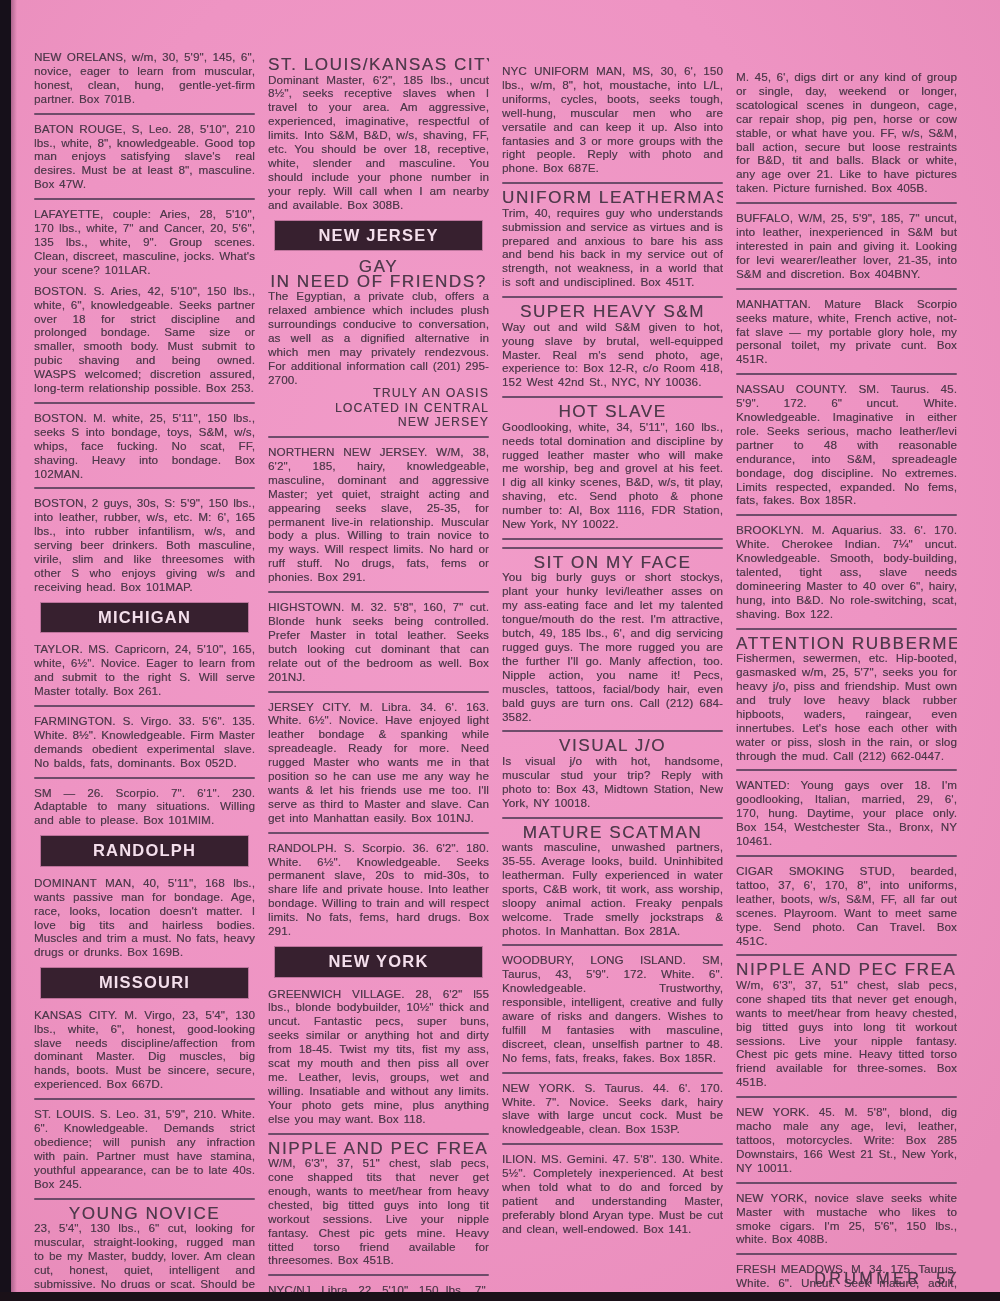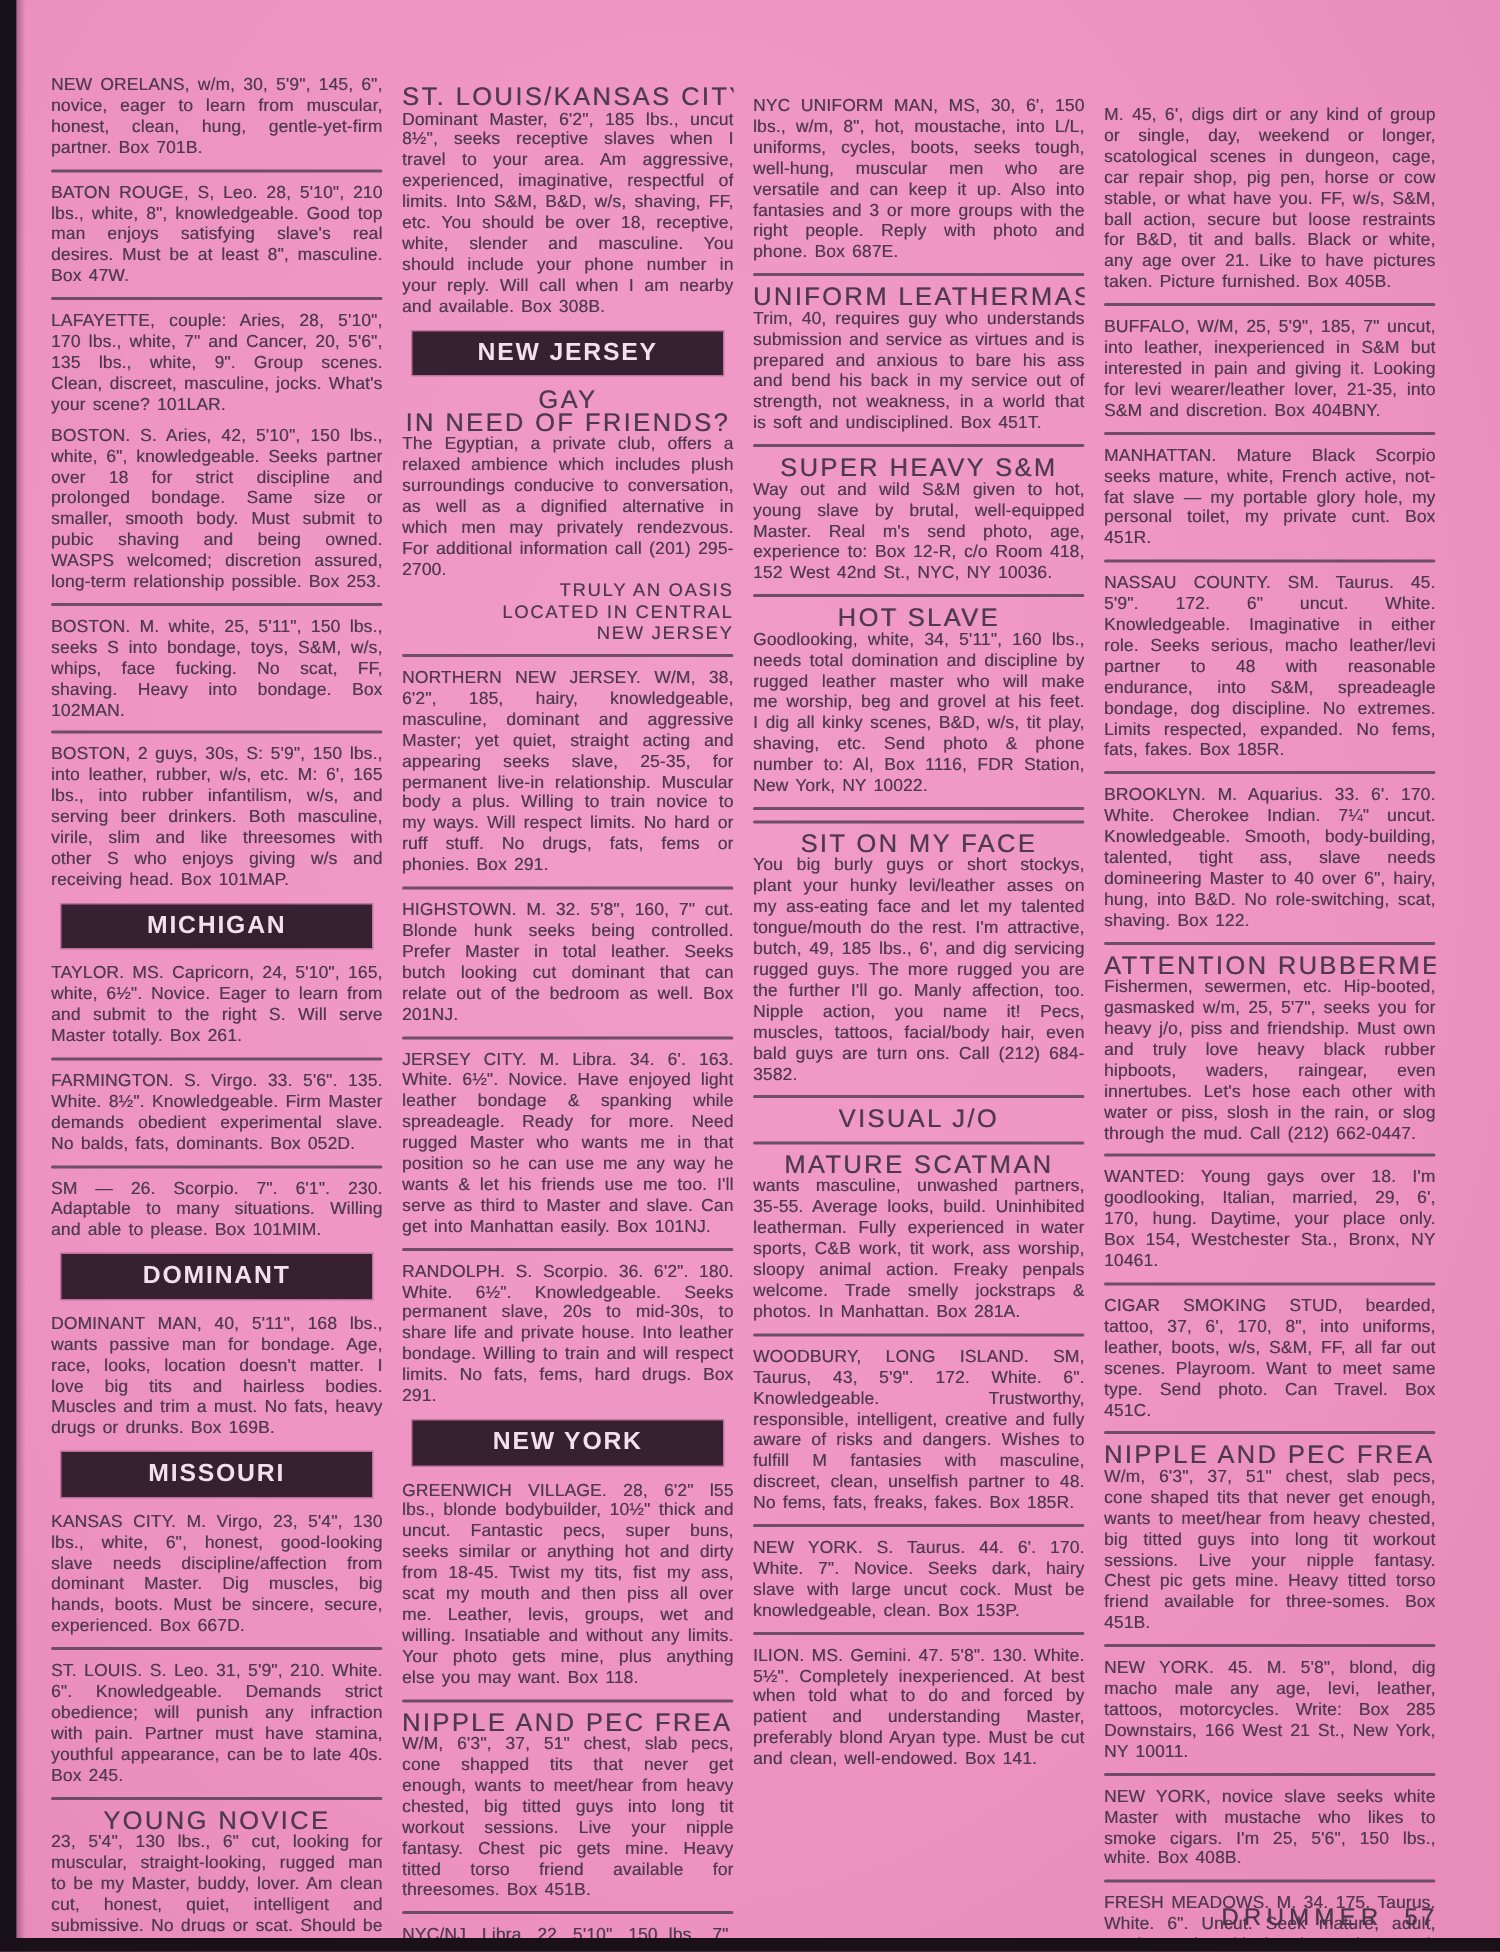--- a/index.html
+++ b/index.html
@@ -92,21 +92,21 @@
           <div class="ad-text">TAYLOR. MS. Capricorn, 24, 5'10", 165, white, 6½". Novice. Eager to learn from and submit to the right S. Will serve Master totally. Box 261.</div>
         </div>
         <div class="rule"></div>
         <div class="ad">
           <div class="ad-text">FARMINGTON. S. Virgo. 33. 5'6". 135. White. 8½". Knowledgeable. Firm Master demands obedient experimental slave. No balds, fats, dominants. Box 052D.</div>
         </div>
         <div class="rule"></div>
         <div class="ad">
           <div class="ad-text">SM — 26. Scorpio. 7". 6'1". 230. Adaptable to many situations. Willing and able to please. Box 101MIM.</div>
         </div>
-        <div class="state-header">DOMINANT</div>
+        <div class="state-header">RANDOLPH</div>
         <div class="ad">
           <div class="ad-text">DOMINANT MAN, 40, 5'11", 168 lbs., wants passive man for bondage. Age, race, looks, location doesn't matter. I love big tits and hairless bodies. Muscles and trim a must. No fats, heavy drugs or drunks. Box 169B.</div>
         </div>
         <div class="state-header">MISSOURI</div>
         <div class="ad">
           <div class="ad-text">KANSAS CITY. M. Virgo, 23, 5'4", 130 lbs., white, 6", honest, good-looking slave needs discipline/affection from dominant Master. Dig muscles, big hands, boots. Must be sincere, secure, experienced. Box 667D.</div>
         </div>
         <div class="rule"></div>
         <div class="ad">
           <div class="ad-text">ST. LOUIS. S. Leo. 31, 5'9", 210. White. 6". Knowledgeable. Demands strict obedience; will punish any infraction with pain. Partner must have stamina, youthful appearance, can be to late 40s. Box 245.</div>
@@ -182,20 +182,21 @@
         </div>
         <div class="rule"></div>
         <div class="rule"></div>
         <div class="ad">
           <div class="ad-title">SIT ON MY FACE</div>
           <div class="ad-text">You big burly guys or short stockys, plant your hunky levi/leather asses on my ass-eating face and let my talented tongue/mouth do the rest. I'm attractive, butch, 49, 185 lbs., 6', and dig servicing rugged guys. The more rugged you are the further I'll go. Manly affection, too. Nipple action, you name it! Pecs, muscles, tattoos, facial/body hair, even bald guys are turn ons. Call (212) 684-3582.</div>
         </div>
         <div class="rule"></div>
         <div class="ad">
           <div class="ad-title">VISUAL J/O</div>
+          <div class="ad-text">Is visual j/o with hot, handsome, muscular stud your trip? Reply with photo to: Box 43, Midtown Station, New York, NY 10018.</div>
         </div>
         <div class="rule"></div>
         <div class="ad">
           <div class="ad-title">MATURE SCATMAN</div>
           <div class="ad-text">wants masculine, unwashed partners, 35-55. Average looks, build. Uninhibited leatherman. Fully experienced in water sports, C&amp;B work, tit work, ass worship, sloopy animal action. Freaky penpals welcome. Trade smelly jockstraps &amp; photos. In Manhattan. Box 281A.</div>
         </div>
         <div class="rule"></div>
         <div class="ad">
           <div class="ad-text">WOODBURY, LONG ISLAND. SM, Taurus, 43, 5'9". 172. White. 6". Knowledgeable. Trustworthy, responsible, intelligent, creative and fully aware of risks and dangers. Wishes to fulfill M fantasies with masculine, discreet, clean, unselfish partner to 48. No fems, fats, freaks, fakes. Box 185R.</div>
         </div>

